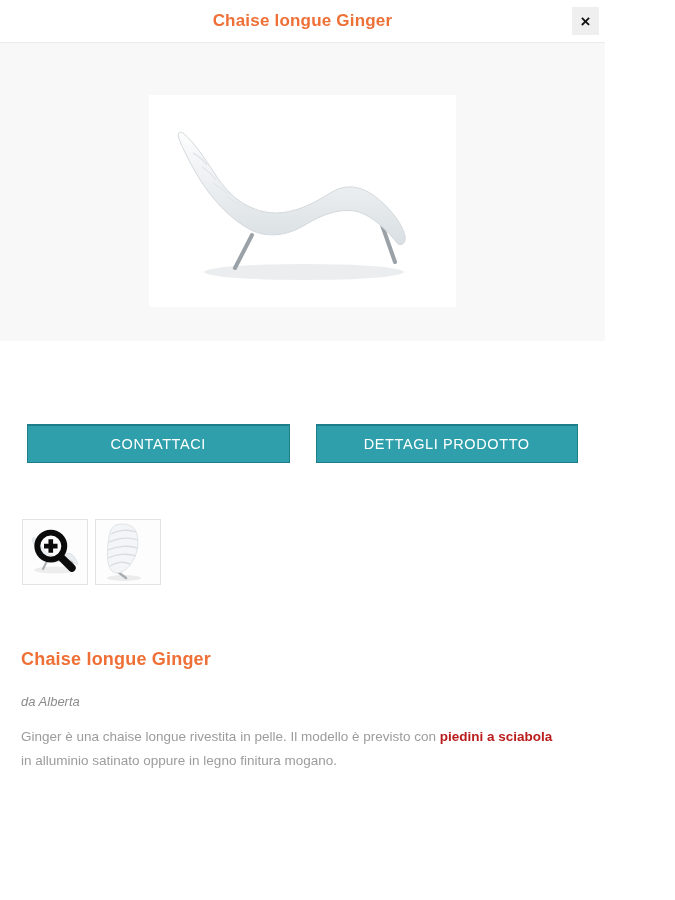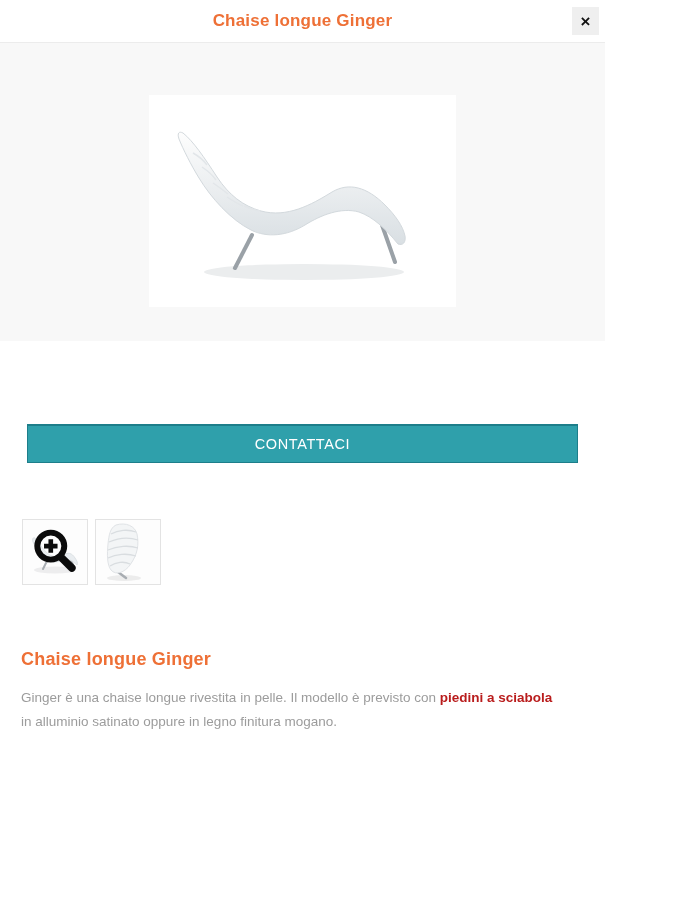--- a/index.html
+++ b/index.html
@@ -177,20 +177,21 @@
                  C 82,125 62,103 50,83
                  C 42,70 34,54 30,44
                  C 28,38 30,36 34,38 Z" fill="url(#bodyGrad)" stroke="#d3d9dd" stroke-width="1"></path>
         <path d="M 44,58 q 9,5 14,12 M 53,72 q 9,6 14,13 M 64,88 q 9,6 15,11 M 78,102 q 9,6 16,9 M 95,111 q 9,4 16,5" fill="none" stroke="#e2e6e9" stroke-width="1.5"></path>
       </svg>
     </div>
   </section>
 
   <div class="actions">
     <button class="btn">CONTATTACI</button>
+    <button class="btn">DETTAGLI PRODOTTO</button>
   </div>
 
   <div class="gallery">
 
     <div class="thumb">
       <svg viewBox="0 0 64 64" aria-hidden="true">
         <ellipse cx="32" cy="50" rx="21" ry="3.5" fill="#ededee"></ellipse>
         <line x1="24" y1="41" x2="20" y2="49" stroke="#a8adb2" stroke-width="2" stroke-linecap="round"></line>
         <line x1="48" y1="40" x2="51" y2="47" stroke="#a8adb2" stroke-width="2" stroke-linecap="round"></line>
         <path d="M 12,18 C 15,21 18,27 23,32 C 28,37 34,38 40,35 C 45,32 49,33 52,38
@@ -213,16 +214,17 @@
         <path d="M 15,14 C 22,10 32,9 40,12 M 13,22 C 22,18 33,17 42,20
                  M 12,30 C 21,26 33,25 42,28 M 12,38 C 20,34 31,33 40,36
                  M 14,46 C 20,42 28,41 34,44" fill="none" stroke="#d9dde0" stroke-width="1.3"></path>
       </svg>
     </div>
 
   </div>
 
   <div class="details">
     <h2 class="product-title">Chaise longue Ginger</h2>
+    <p class="byline">da Alberta</p>
     <p class="desc"><span>Ginger è una chaise longue rivestita in pelle. Il modello è previsto con </span><a class="desc-link" href="#">piedini a sciabola</a><span> in alluminio satinato oppure in legno finitura mogano.</span></p>
   </div>
 
 </div>
 
 </body></html>

